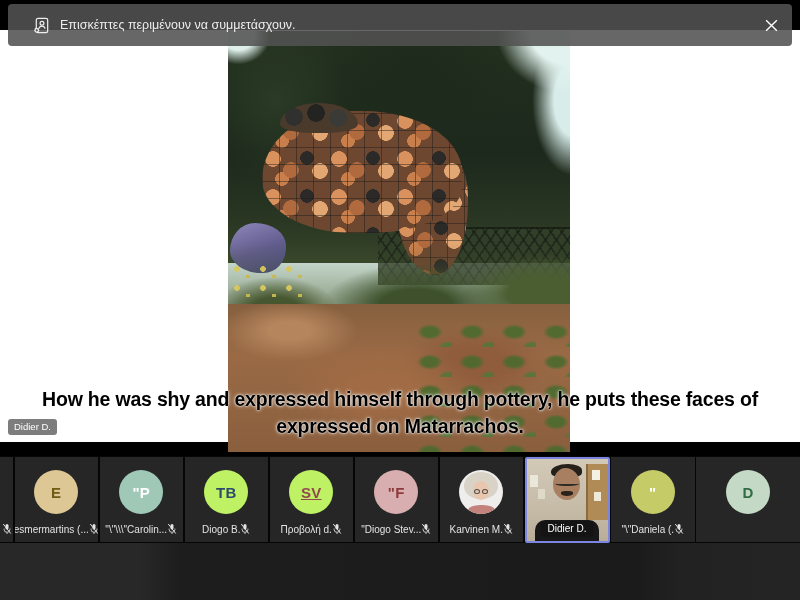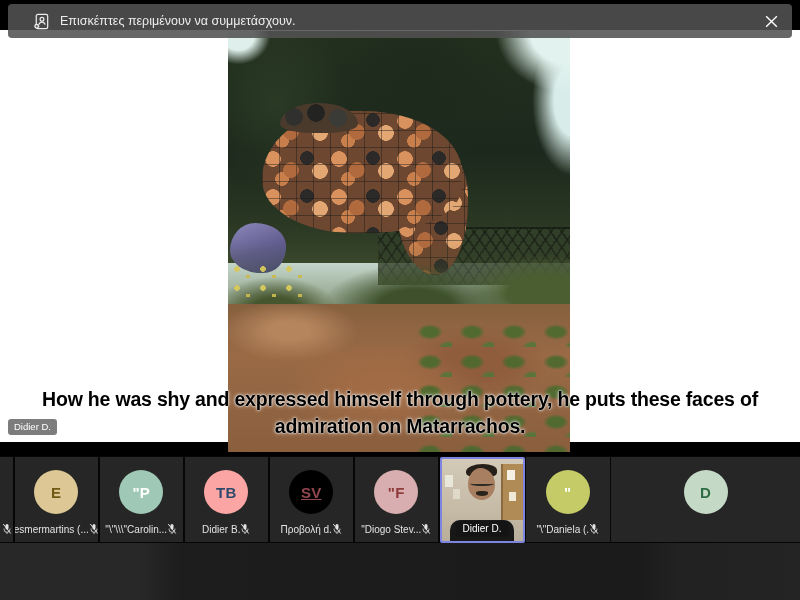--- a/index.html
+++ b/index.html
@@ -1,21 +1,21 @@
 <!DOCTYPE html>
 <html><head>
 <meta charset="utf-8">
 <style>
   * { margin:0; padding:0; box-sizing:border-box; }
   html,body { width:800px; height:600px; background:#000; overflow:hidden;
               font-family:"Liberation Sans", sans-serif; }
   .screen { position:relative; width:800px; height:600px; background:#000; }
 
   
-  .banner { position:absolute; top:4px; left:8px; right:8px; height:34px;
+  .banner { position:absolute; top:4px; left:8px; right:8px; height:42px;
             background:rgba(82,82,82,.88); border-radius:4px; display:flex;
             align-items:center; padding:0 10px; z-index:40; }
   .banner .wicon { width:19px; height:19px; margin:0 9px 0 14px; flex:0 0 auto; }
   .banner-text { color:#ededed; font-size:12.5px; white-space:nowrap; }
   .banner-link { color:#fff; font-weight:bold; font-size:12.5px; margin-left:5px;
                  cursor:pointer; white-space:nowrap; }
   .banner-close { margin-left:auto; width:22px; height:22px; display:flex;
                   align-items:center; justify-content:center; cursor:pointer; }
 
   
@@ -173,21 +173,21 @@
       <div class="ph-sculpt-r"></div>
       <div class="ph-sculpt"></div>
       <div class="ph-cap"></div>
       <div class="ph-bush"></div>
       <div class="ph-flowers"></div>
       <div class="ph-dirt"></div>
       <div class="ph-tufts"></div>
     </div>
     <div class="captions">
       <div class="cap-line">How he was shy and expressed himself through pottery, he puts these faces of</div>
-      <div class="cap-line">admiration on Matarrachos.</div>
+      <div class="cap-line">expressed on Matarrachos.</div>
     </div>
     <div class="presenter-pill">Didier D.</div>
   </div>
 
   <div class="filmstrip">
 
     <div class="tile partial">
       <div class="name-row">
         <svg class="mic-off-mini" viewBox="0 0 12 14" stroke="#e3e3e3" stroke-width="1" fill="#e3e3e3">
           <rect x="4.2" y="1" width="3.6" height="6.5" rx="1.8" stroke="none"></rect>
@@ -215,33 +215,33 @@
           <span>"\"\\\"Carolin...</span>
         <svg class="mic-off-mini" viewBox="0 0 12 14" stroke="#e3e3e3" stroke-width="1" fill="#e3e3e3">
             <rect x="4.2" y="1" width="3.6" height="6.5" rx="1.8" stroke="none"></rect>
             <path d="M2.5 6.5v1a3.5 3.5 0 0 0 7 0v-1M6 11.2V13" fill="none"></path>
             <path d="M1.5 1l9 11.5" stroke-width="1.2" fill="none"></path>
           </svg>
       </div>
     </div>
 
     <div class="tile std">
-      <div class="avatar" style="background: #fca5a5; color: rgb(46, 74, 107);">TB</div>
-      <div class="name-row">
-          <span>Didier B.</span>
-        <svg class="mic-off-mini" viewBox="0 0 12 14" stroke="#e3e3e3" stroke-width="1" fill="#e3e3e3">
-            <rect x="4.2" y="1" width="3.6" height="6.5" rx="1.8" stroke="none"></rect>
-            <path d="M2.5 6.5v1a3.5 3.5 0 0 0 7 0v-1M6 11.2V13" fill="none"></path>
-            <path d="M1.5 1l9 11.5" stroke-width="1.2" fill="none"></path>
-          </svg>
-      </div>
-    </div>
-
-    <div class="tile std">
-      <div class="avatar" style="background: #000000; color: rgb(147, 71, 79); text-decoration: underline;">SV</div>
+      <div class="avatar" style="background: #bef264; color: rgb(46, 74, 107);">TB</div>
+      <div class="name-row">
+          <span>Diogo B.</span>
+        <svg class="mic-off-mini" viewBox="0 0 12 14" stroke="#e3e3e3" stroke-width="1" fill="#e3e3e3">
+            <rect x="4.2" y="1" width="3.6" height="6.5" rx="1.8" stroke="none"></rect>
+            <path d="M2.5 6.5v1a3.5 3.5 0 0 0 7 0v-1M6 11.2V13" fill="none"></path>
+            <path d="M1.5 1l9 11.5" stroke-width="1.2" fill="none"></path>
+          </svg>
+      </div>
+    </div>
+
+    <div class="tile std">
+      <div class="avatar" style="background: #bef264; color: rgb(147, 71, 79); text-decoration: underline;">SV</div>
       <div class="name-row">
           <span>Προβολή d.</span>
         <svg class="mic-off-mini" viewBox="0 0 12 14" stroke="#e3e3e3" stroke-width="1" fill="#e3e3e3">
             <rect x="4.2" y="1" width="3.6" height="6.5" rx="1.8" stroke="none"></rect>
             <path d="M2.5 6.5v1a3.5 3.5 0 0 0 7 0v-1M6 11.2V13" fill="none"></path>
             <path d="M1.5 1l9 11.5" stroke-width="1.2" fill="none"></path>
           </svg>
       </div>
     </div>
 
@@ -250,20 +250,37 @@
       <div class="name-row">
           <span>"Diogo Stev...</span>
         <svg class="mic-off-mini" viewBox="0 0 12 14" stroke="#e3e3e3" stroke-width="1" fill="#e3e3e3">
             <rect x="4.2" y="1" width="3.6" height="6.5" rx="1.8" stroke="none"></rect>
             <path d="M2.5 6.5v1a3.5 3.5 0 0 0 7 0v-1M6 11.2V13" fill="none"></path>
             <path d="M1.5 1l9 11.5" stroke-width="1.2" fill="none"></path>
           </svg>
       </div>
     </div>
 
+    <div class="tile std">
+      <div class="k-av">
+        <div class="k-hair"></div>
+          <div class="k-face"></div>
+        <div class="k-gl"></div>
+          <div class="k-gl k-gl2"></div>
+          <div class="k-body"></div>
+      </div>
+      <div class="name-row">
+          <span>Karvinen M.</span>
+        <svg class="mic-off-mini" viewBox="0 0 12 14" stroke="#e3e3e3" stroke-width="1" fill="#e3e3e3">
+            <rect x="4.2" y="1" width="3.6" height="6.5" rx="1.8" stroke="none"></rect>
+            <path d="M2.5 6.5v1a3.5 3.5 0 0 0 7 0v-1M6 11.2V13" fill="none"></path>
+            <path d="M1.5 1l9 11.5" stroke-width="1.2" fill="none"></path>
+          </svg>
+      </div>
+    </div>
 
     <div class="tile video-tile">
       <div class="v-bg"></div>
       <div class="v-papers"></div>
         <div class="v-board"></div>
       <div class="v-hair"></div>
         <div class="v-head"></div>
       <div class="v-glasses"></div>
         <div class="v-stache"></div>
         <div class="v-body"></div>

